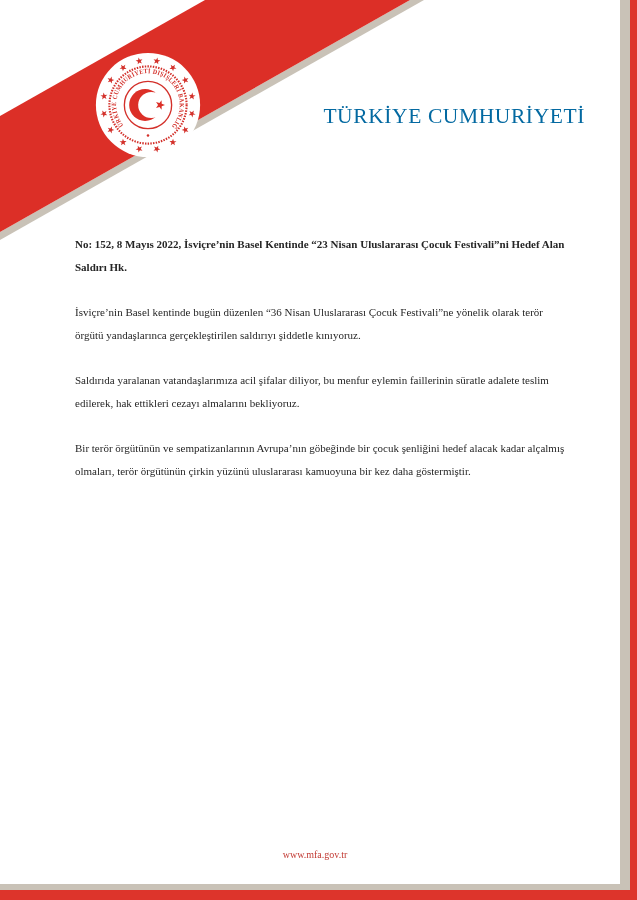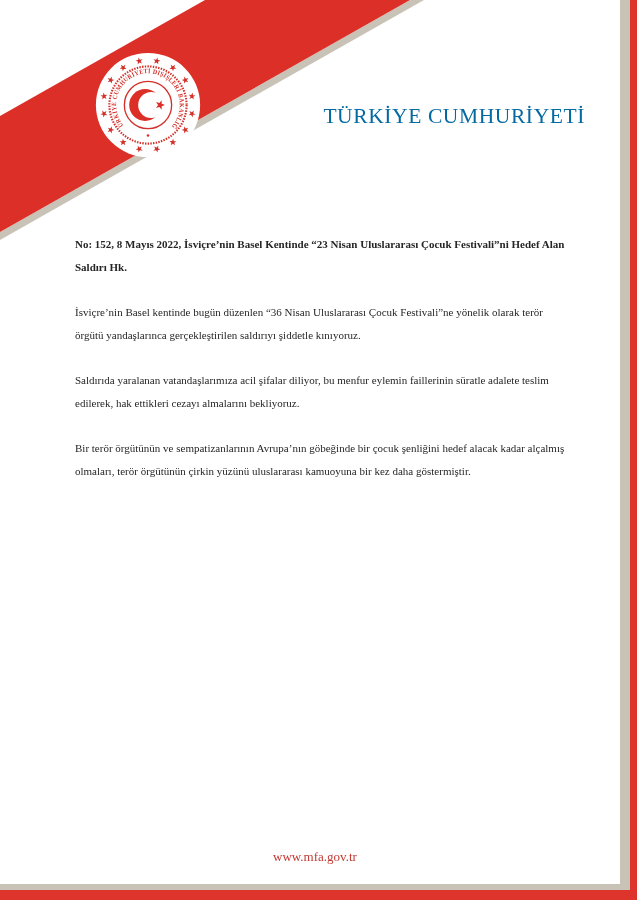--- a/index.html
+++ b/index.html
@@ -43,21 +43,21 @@
     margin: 0 0 28px 0;
   }
   .doc p { margin: 0 0 22px 0; }
   
   .footer-url {
     position: absolute;
     left: 0; top: 849px;
     width: 630px;
     text-align: center;
     color: #c23a33;
-    font-size: 13px;
+    font-size: 10px;
   }
   
   .edge-right-shadow  { position: absolute; left: 620px; top: 0; width: 10px; height: 900px; background: #c9c2b7; }
   .edge-right-red     { position: absolute; left: 630px; top: 0; width: 7px;  height: 900px; background: #dd342b; }
   .edge-bottom-shadow { position: absolute; left: 0; top: 884px; width: 630px; height: 6px;  background: #c9c2b7; }
   .edge-bottom-red    { position: absolute; left: 0; top: 890px; width: 637px; height: 10px; background: #dd342b; }
 </style>
 </head>
 <body>
 

